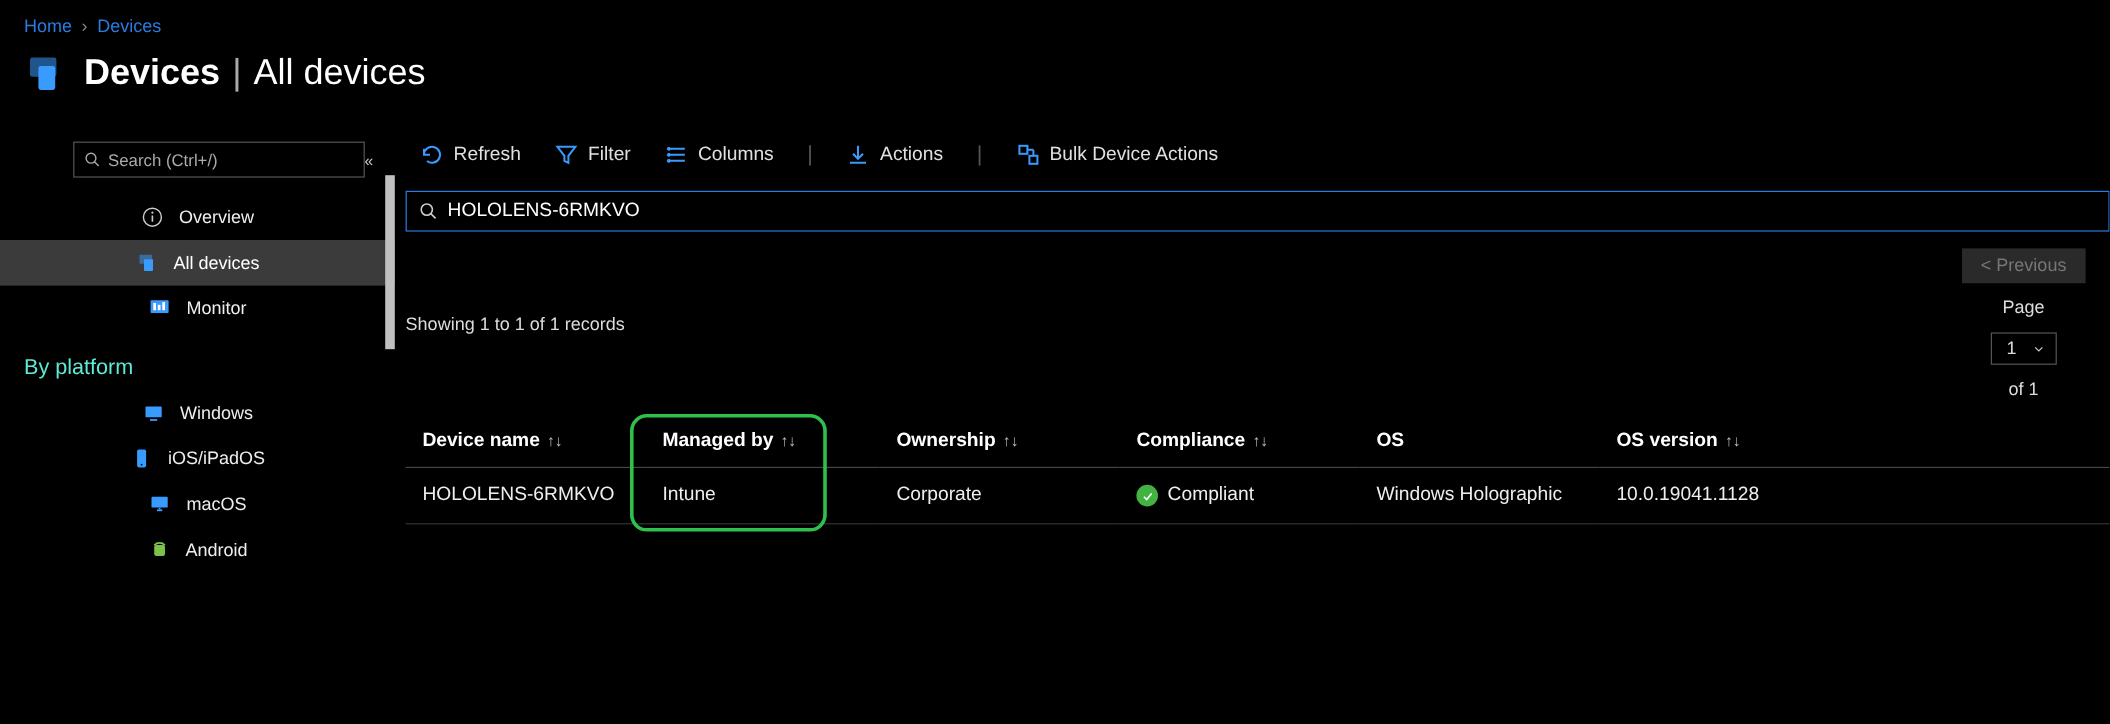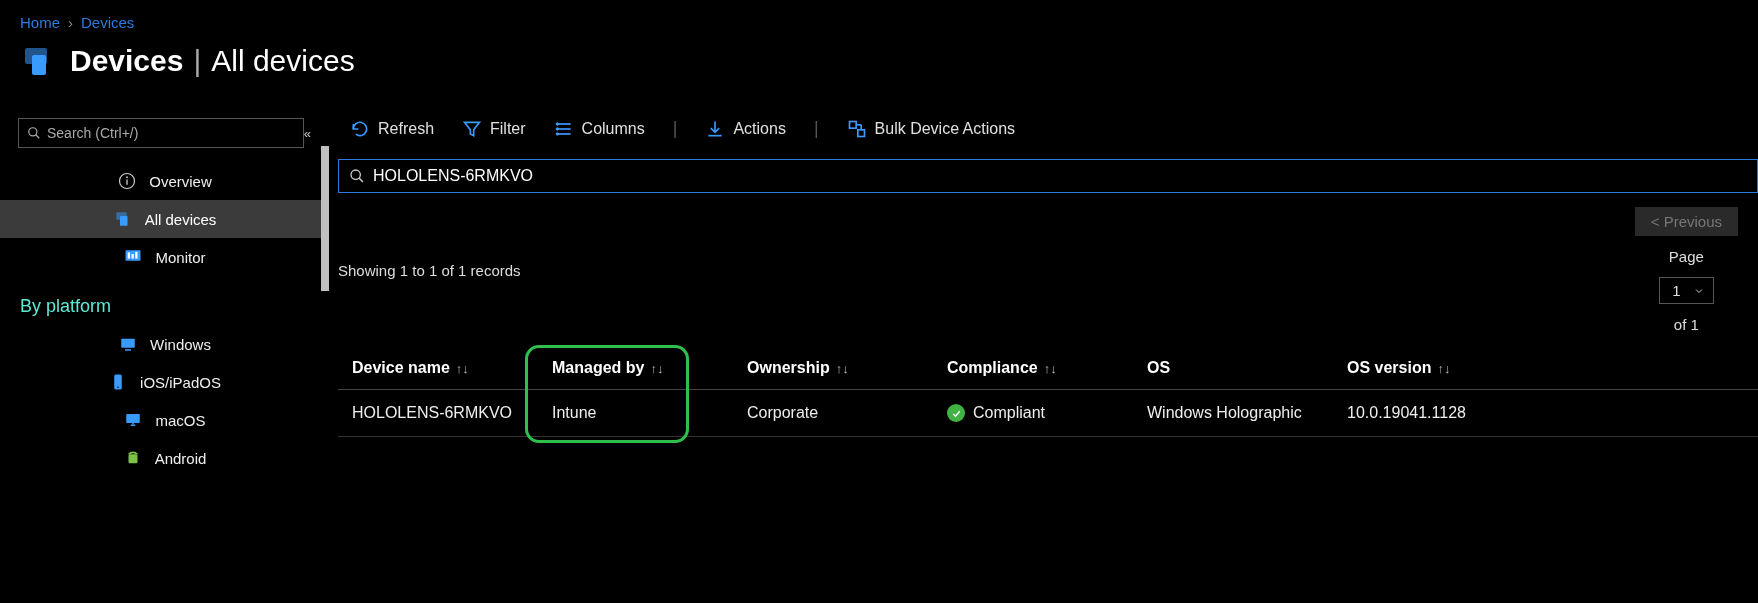--- a/index.html
+++ b/index.html
@@ -42,21 +42,21 @@
   .body { display: flex; flex: 1; min-height: 0; }
   .sidebar {
     width: 330px;
     border-right: 1px solid #000;
     padding-top: 18px;
     position: relative;
   }
   .main { flex: 1; padding: 18px 0 0 0; display: flex; flex-direction: column; }
 
   
-  .side-search-row { display: flex; align-items: center; gap: 0; padding: 0 18px 14px 18px; }
+  .side-search-row { display: flex; align-items: center; gap: 0; padding: 0 18px 14px 18px; margin-left: 43px; }
   .side-search {
     flex: 1;
     display: flex;
     align-items: center;
     border: 1px solid #555;
     background: #000;
     height: 30px;
     padding: 0 8px;
     color: #aaa;
     font-size: 14px;

